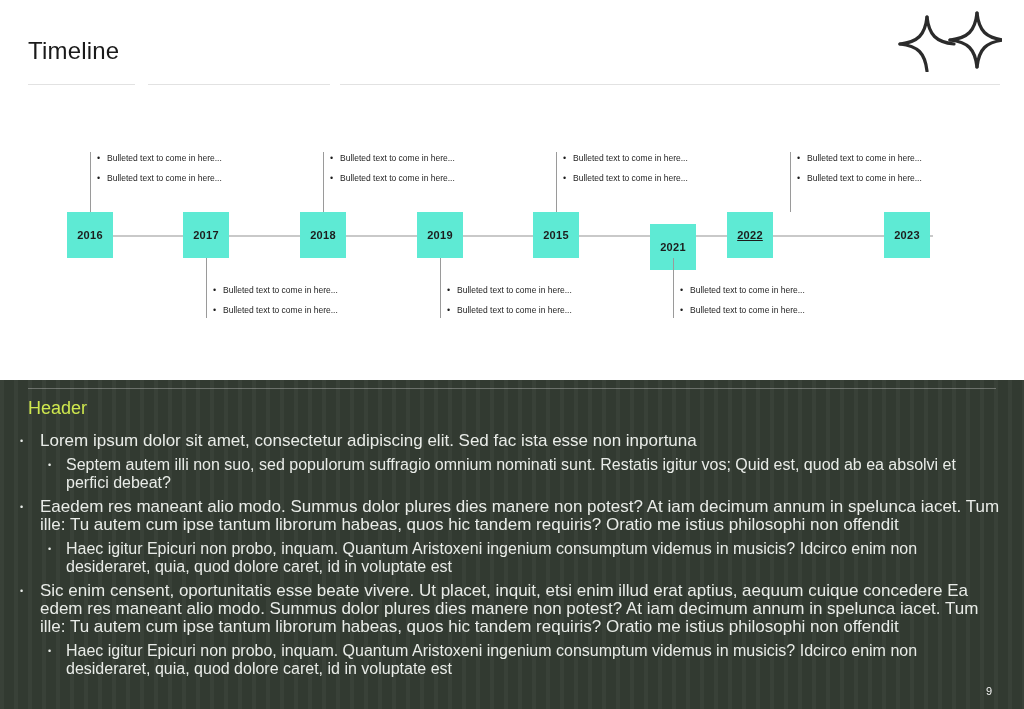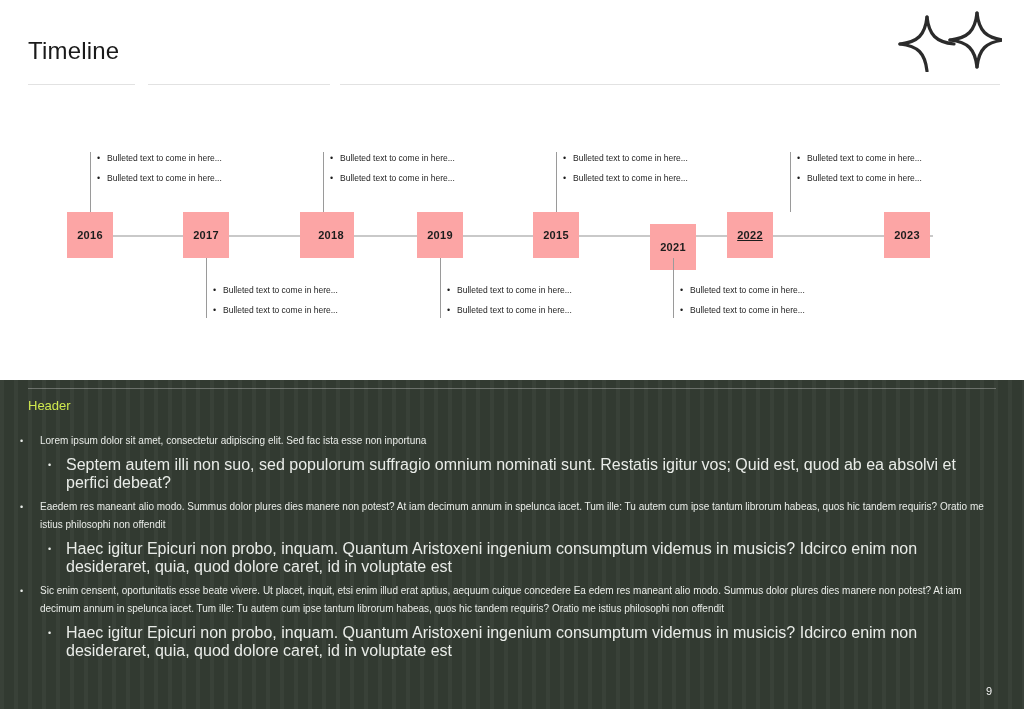--- a/index.html
+++ b/index.html
@@ -24,21 +24,21 @@
   .logo{position:absolute;right:22px;top:10px;width:110px;height:62px;}
 
   
   .timeline{position:absolute;left:0;top:120px;width:1024px;height:250px;}
   .axis{
     position:absolute;left:67px;top:115px;width:866px;height:2px;
     background:#c9c9c9;
   }
   .year-box{
     position:absolute;width:46px;height:46px;top:92px;
-    background:#fca5a5;
+    background:#5eead4;
     display:flex;align-items:center;justify-content:center;
     font-size:11px;font-weight:bold;color:#1d1d1d;
     letter-spacing:.3px;
   }
   .stem{position:absolute;width:1px;background:#9a9a9a;}
   .stem.up{top:32px;height:60px;}
   .stem.down{top:138px;height:60px;}
 
   .bullet-group{position:absolute;width:200px;}
   .bullet-group.up{top:28px;}
@@ -62,29 +62,29 @@
       rgba(255,255,255,0) 4px,
       rgba(255,255,255,0) 14px);
     overflow:hidden;
   }
   .panel-divider{
     position:absolute;left:28px;top:8px;width:968px;height:1px;
     background:rgba(255,255,255,0.28);
   }
   .panel-header{
     position:absolute;left:28px;top:18px;
-    font-size:13px;color:#cfe84e;font-weight:400;
+    font-size:18px;color:#cfe84e;font-weight:400;
   }
   .content{position:absolute;left:20px;top:52px;width:980px;}
   .l1{
     display:flex;align-items:flex-start;
     margin-bottom:6px;
   }
   .l1 .dot{flex:0 0 20px;color:#e9ece8;font-size:9px;line-height:18px;text-align:left;}
-  .l1 .txt{font-size:10px;line-height:18px;color:#e9ece8;}
+  .l1 .txt{font-size:17px;line-height:18px;color:#e9ece8;}
   .l2{
     display:flex;align-items:flex-start;
     margin-left:28px;margin-bottom:6px;
   }
   .l2 .dot{flex:0 0 18px;color:#e9ece8;font-size:9px;line-height:18px;text-align:left;}
   .l2 .txt{font-size:16px;line-height:18px;color:#e9ece8;}
   .page-num{
     position:absolute;right:32px;bottom:12px;
     font-size:11px;color:#f2f2f2;
   }
@@ -131,21 +131,21 @@
       <div class="bullet-group down" style="left: 213px;">
         <div class="bl">
           <span class="dot">•</span>
           <span>Bulleted text to come in here...</span>
         </div>
         <div class="bl">
           <span class="dot">•</span>
           <span>Bulleted text to come in here...</span>
         </div>
       </div>
-      <div class="year-box" style="left: 300px; padding-left: 8px;">2018</div>
+      <div class="year-box" style="left: 300px;">2018</div>
       <div class="stem up" style="left: 323px;"></div>
       <div class="bullet-group up" style="left: 330px;">
         <div class="bl">
           <span class="dot">•</span>
           <span>Bulleted text to come in here...</span>
         </div>
         <div class="bl">
           <span class="dot">•</span>
           <span>Bulleted text to come in here...</span>
         </div>

